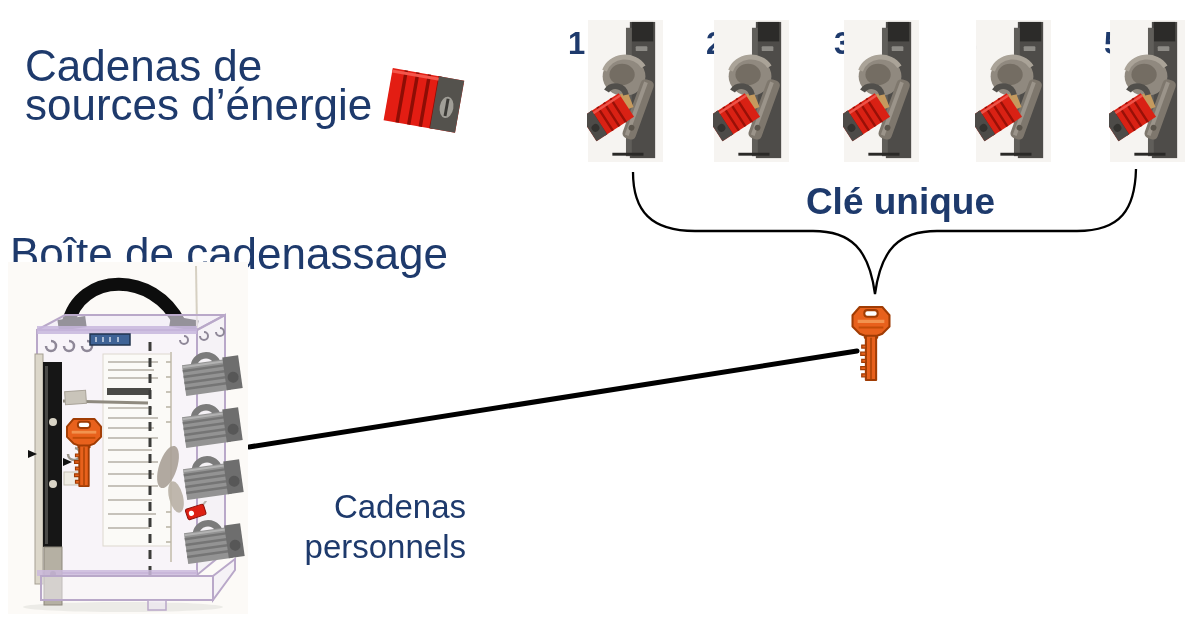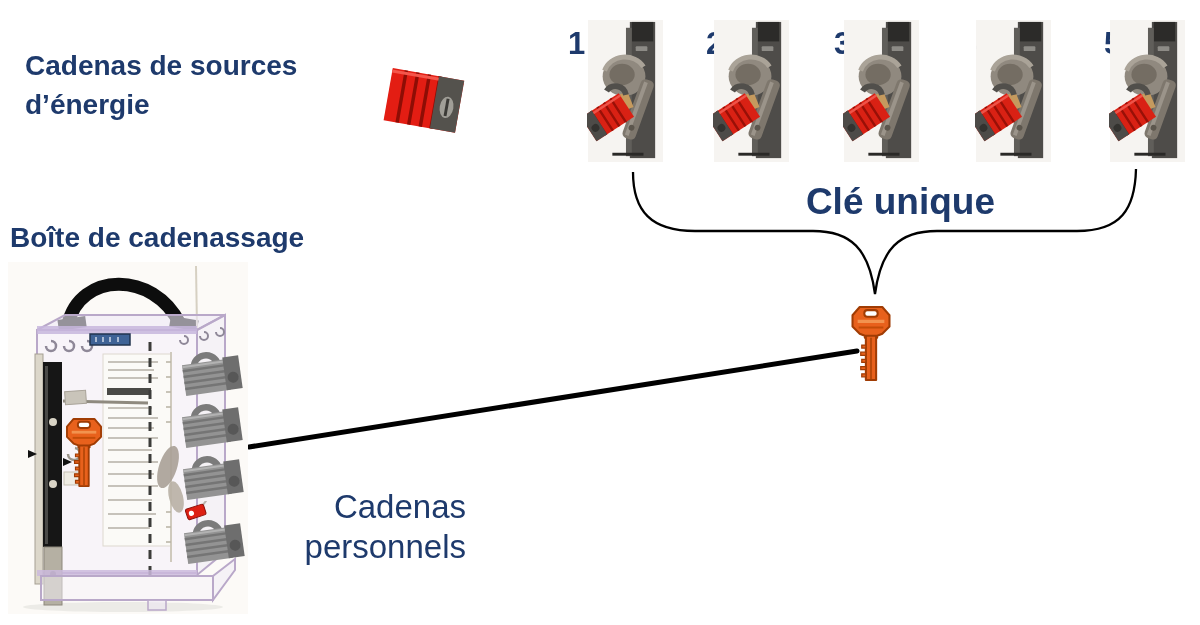--- a/index.html
+++ b/index.html
@@ -1,23 +1,23 @@
 <!DOCTYPE html>
 <html><head>
 <meta charset="utf-8">
 <style>
   html,body{margin:0;padding:0;background:#ffffff;}
   .stage{
     position:relative;width:1200px;height:625px;background:#ffffff;
     font-family:"Liberation Sans",sans-serif;overflow:hidden;
   }
   .abs{position:absolute;}
-  .title{position:absolute;font-weight:bold;font-size:28px;line-height:39px;color:#1e3a6c;}
+  .title{position:absolute;font-weight:normal;font-size:44px;line-height:39px;color:#1e3a6c;}
   #title-energy{left:25px;top:46px;width:378px;}
-  #title-box{left:10px;top:218px;white-space:nowrap;}
+  #title-box{left:10px;top:234px;white-space:nowrap;}
   #cle-unique{position:absolute;left:771px;top:181px;width:224px;text-align:right;
               font-size:37px;font-weight:bold;color:#1e3a6c;}
   #personnels{position:absolute;left:260px;top:487px;width:206px;text-align:right;
               font-size:33px;line-height:40px;color:#1e3a6c;}
   .unit{position:absolute;top:14px;width:112px;height:152px;}
   .unit .num{position:absolute;top:12px;left:var(--dx,4px);font-size:31px;font-weight:bold;color:#1e3a6c;}
   .unit svg.photo{position:absolute;left:22px;top:6px;}
   #overlay{position:absolute;left:0;top:0;width:1200px;height:625px;pointer-events:none;}
   svg{display:block;}
 </style>

